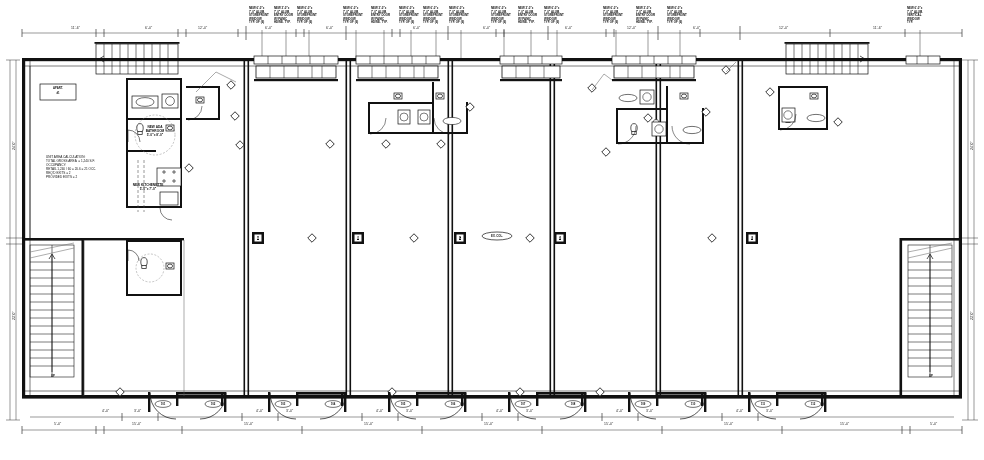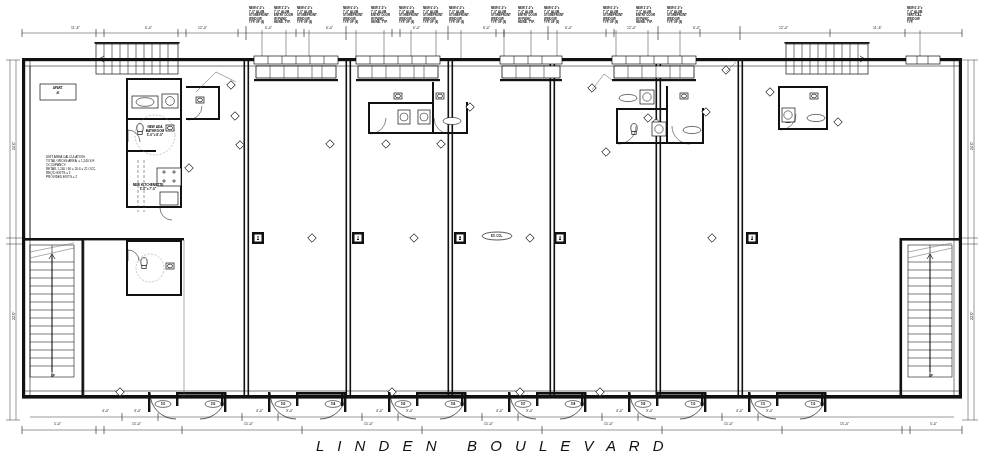--- a/index.html
+++ b/index.html
@@ -701,21 +701,20 @@
       <line x1="184" y1="240" x2="184" y2="396"></line>
       <line x1="84" y1="240" x2="84" y2="396"></line>
     </g>
 
     <g>
       <rect x="40" y="84" width="36" height="16" fill="#fff" stroke="#111" stroke-width="0.7"></rect>
     </g>
 
   </svg>
 
-  <div class="street-title">L I N D E N   B O U L E V A R D</div>
 
   <div class="tagtxt" style="left:44px;top:86px;width:28px;">APART.</div>
   <div class="tagtxt" style="left:44px;top:91px;width:28px;">#1</div>
 
   <div class="roomtxt" style="left:133px;top:126px;width:44px;">NEW ADA</div>
   <div class="roomtxt" style="left:133px;top:130px;width:44px;">BATHROOM</div>
   <div class="roomtxt" style="left:133px;top:134px;width:44px;">5'-0"x 8'-0"</div>
 
   <div class="roomtxt" style="left:118px;top:184px;width:60px;">NEW KITCHENETTE</div>
   <div class="roomtxt" style="left:118px;top:188px;width:60px;">5'-0"x 7'-0"</div>

